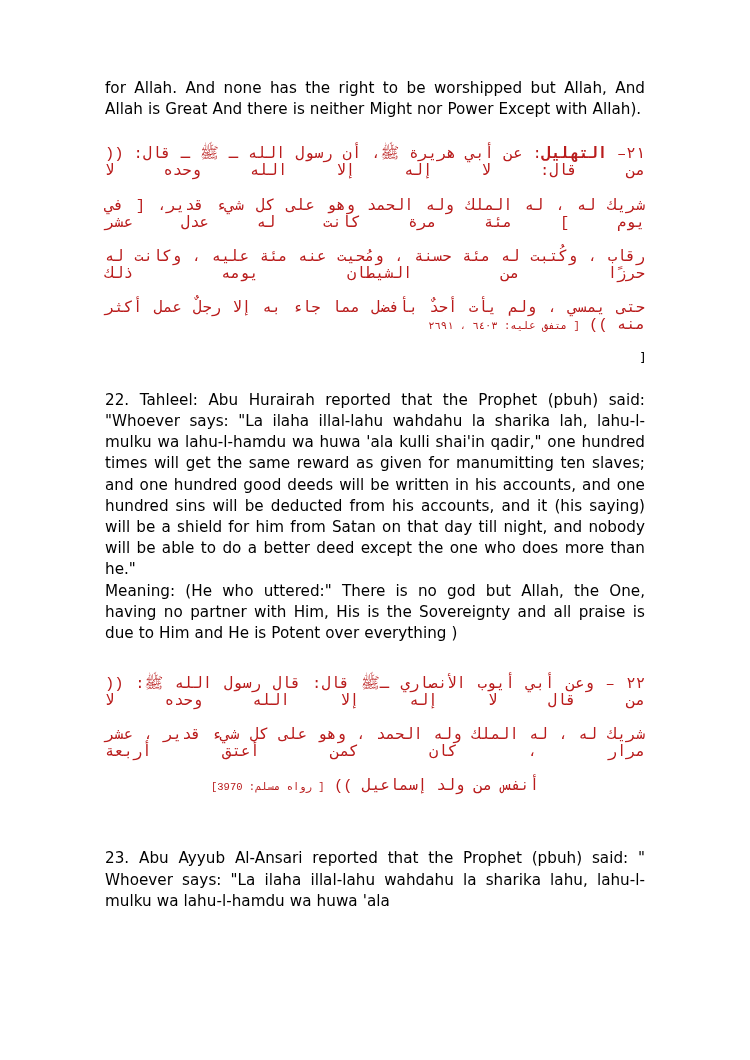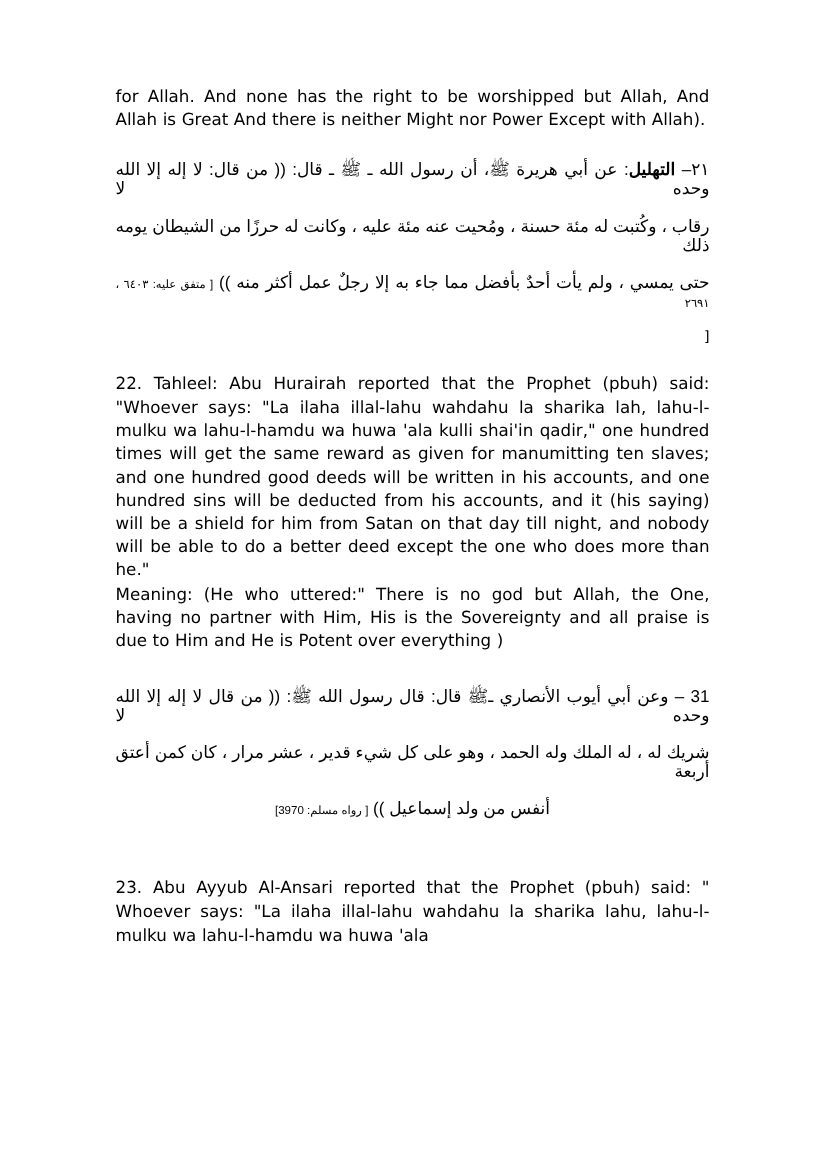--- a/index.html
+++ b/index.html
@@ -59,24 +59,24 @@
     text-align-last: justify;
     font-family: "DejaVu Sans", "Liberation Serif", serif;
     color: #000;
     unicode-bidi: isolate;
   }
   .ar-line {
     direction: rtl;
     text-align: justify;
     text-align-last: justify;
     white-space: normal;
-    font-family: Liberation Sans, sans-serif;
+    font-family: Liberation Mono, monospace;
     font-size: 15.5px;
     line-height: 1.1;
-    color: #000000;
+    color: #b91c1c;
     unicode-bidi: isolate;
   }
   .ar-line.last-line-right {
     text-align-last: right;
   }
   .ar-line.last-line-center {
     text-align-last: center;
   }
   .ar-bold {
     font-weight: bold;
@@ -114,20 +114,23 @@
 
     <div class="ar-block">
 
       <div class="ar-row">
         <div class="ar-line">
           <span>٢١</span><span>–</span>
           <span class="ar-bold">التهليل</span><span>: عن أبي هريرة ﷺ، أن رسول الله ـ ﷺ ـ قال: (( من قال: لا إله إلا الله وحده لا</span>
         </div>
       </div>
 
+      <div class="ar-row">
+        <div class="ar-line">شريك له ، له الملك وله الحمد وهو على كل شيء قدير، [ في يوم ] مئة مرة كانت له عدل عشر</div>
+      </div>
 
       <div class="ar-row">
         <div class="ar-line">رقاب ، وكُتبت له مئة حسنة ، ومُحيت عنه مئة عليه ، وكانت له حرزًا من الشيطان يومه ذلك</div>
       </div>
 
       <div class="ar-row">
         <div class="ar-line last-line-right">
           <span>حتى يمسي ، ولم يأت أحدٌ بأفضل مما جاء به إلا رجلٌ عمل أكثر منه ))</span>
           <span class="ar-cite">[ متفق عليه: ٦٤٠٣ ، ٢٦٩١</span>
         </div>
@@ -145,21 +148,21 @@
     </p>
 
     <p class="en-para">Meaning: (He who uttered:" There is no god but Allah, the One, having no partner with Him, His is the Sovereignty and all praise is due to Him and He is Potent over everything )</p>
 
     <div class="spacer-lg"></div>
     <div class="spacer-xs"></div>
 
     <div class="ar-block">
 
       <div class="ar-row">
-        <div class="ar-line">31 – وعن أبي أيوب الأنصاري ـﷺ قال: قال رسول الله ﷺ: (( من قال لا إله إلا الله وحده لا</div>
+        <div class="ar-line">٢٢ – وعن أبي أيوب الأنصاري ـﷺ قال: قال رسول الله ﷺ: (( من قال لا إله إلا الله وحده لا</div>
       </div>
 
       <div class="ar-row">
         <div class="ar-line">شريك له ، له الملك وله الحمد ، وهو على كل شيء قدير ، عشر مرار ، كان كمن أعتق أربعة</div>
       </div>
 
       <div class="ar-row">
         <div class="ar-line last-line-center">
           <span>أنفس من ولد إسماعيل ))</span>
           <span class="ar-cite">[ رواه مسلم: 3970]</span>

